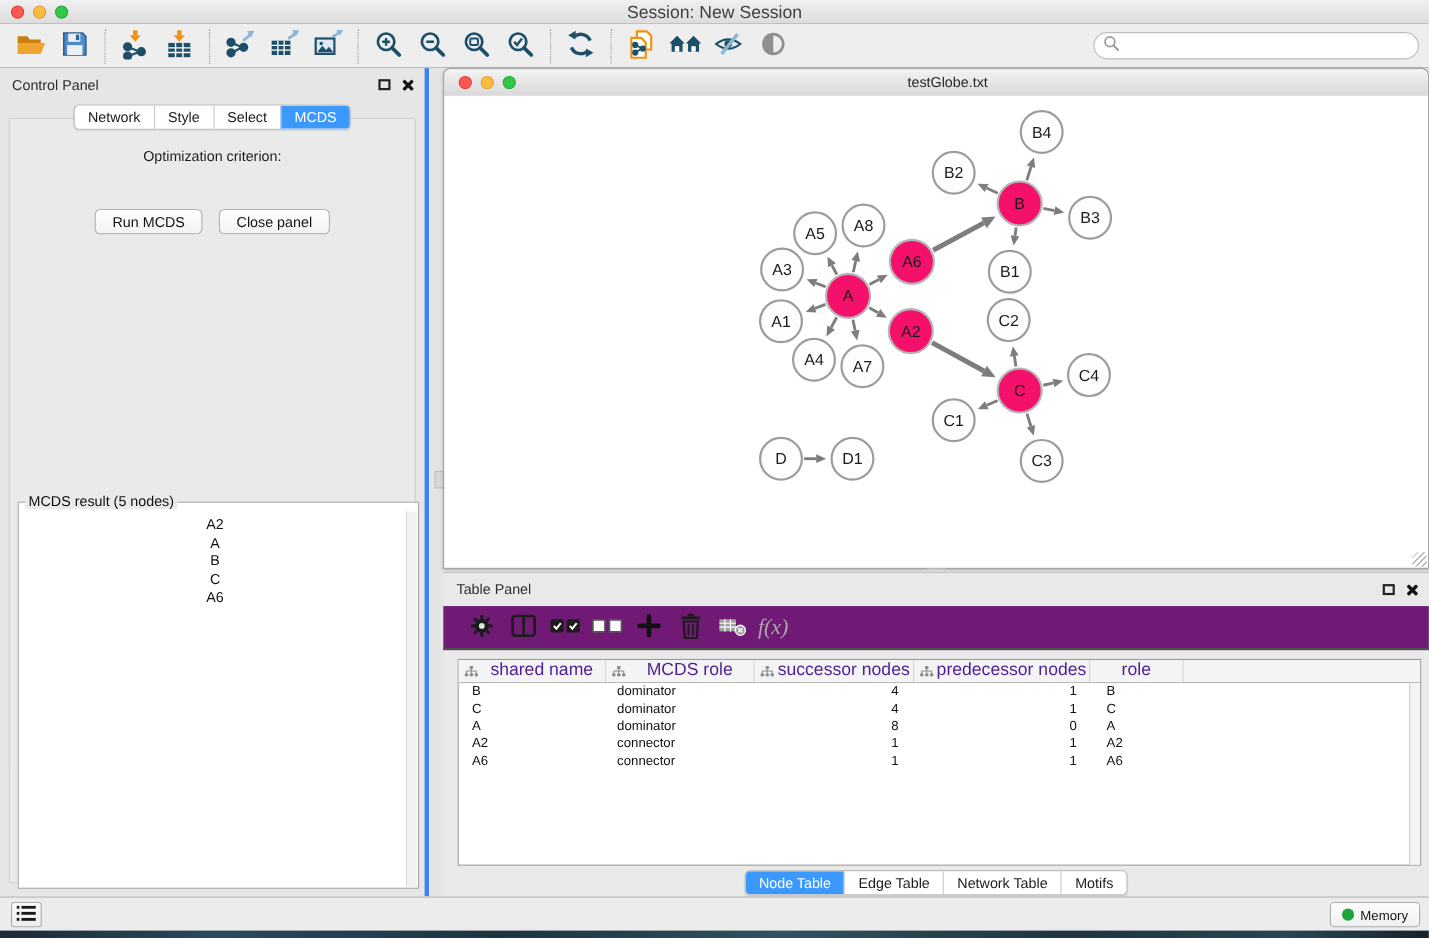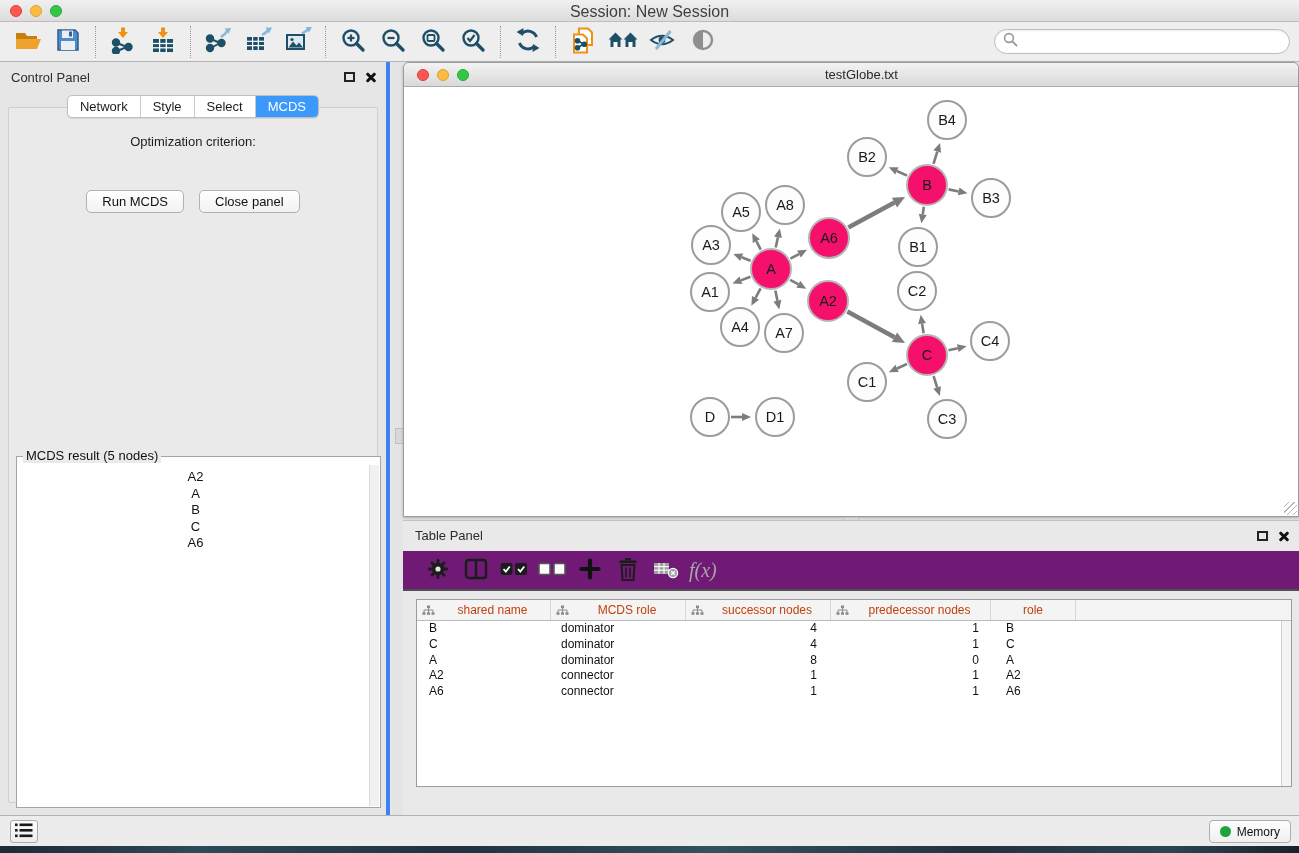--- a/index.html
+++ b/index.html
@@ -70,21 +70,21 @@
   #table-panel{position:absolute;left:12px;top:458px;width:896px;height:295px;background:#e9e9e9;border-top:1px solid #c2c2c2;}
   #tp-title{position:absolute;left:12px;top:7px;font-size:13px;color:#2d2d2d;}
   #tp-toolbar{position:absolute;left:0;right:0;top:30px;height:40px;background:#701a75;border-bottom:2px solid #4f4f4f;display:flex;align-items:center;padding-left:16px;}
   .tp-btn{width:38px;height:34px;display:flex;align-items:center;justify-content:center;background:none;border:none;}
   #fx-label{font-size:20px;color:#a8a8a8;font-family:"Liberation Serif","DejaVu Serif",serif;font-style:italic;margin-left:4px;}
   #node-table{position:absolute;left:13px;top:78px;width:876px;height:188px;background:#fff;border:1px solid #9c9c9c;}
   #nt-header{display:flex;height:21px;background:#f4f4f4;border-bottom:1px solid #bcbcbc;}
   .th{display:flex;align-items:center;border-right:1px solid #d6d6d6;height:100%;}
   .th.filler{flex:1;border-right:none;}
   .th .sort-ic{margin-left:5px;display:flex;}
-  .th .th-label{flex:1;text-align:center;font-size:12px;color:#c2410c;white-space:nowrap;}
+  .th .th-label{flex:1;text-align:center;font-size:16px;color:#4c1d95;white-space:nowrap;}
   .tr{display:flex;height:15.8px;align-items:center;}
   .td{font-size:12px;color:#111;line-height:15.8px;white-space:nowrap;overflow:hidden;}
   #nt-scroll{position:absolute;right:0;top:21px;bottom:0;width:10px;background:#f4f4f4;border-left:1px solid #d0d0d0;}
   #tp-tabs-wrap{position:absolute;left:0;right:0;top:270px;text-align:center;}
 
   
   #statusbar{position:absolute;left:0;top:815px;right:0;height:31px;background:#ececec;border-top:1px solid #b3b3b3;}
   #list-btn{position:absolute;left:10px;top:4px;width:28px;height:23px;background:linear-gradient(#fcfcfc,#ededed);border:1px solid #ababab;border-radius:3px;display:flex;align-items:center;justify-content:center;}
   #memory-btn{position:absolute;right:8px;top:4px;height:23px;background:linear-gradient(#fdfdfd,#f0f0f0);border:1px solid #adadad;border-radius:4px;display:flex;align-items:center;gap:6px;padding:0 10px;font-size:12px;color:#111;}
   #memory-dot{width:11px;height:11px;border-radius:50%;background:#1fa33c;}
@@ -639,20 +639,26 @@
             <div class="tr">
               <div class="td" style="width: 134px; text-align: left; padding-left: 12px;">A6</div>
               <div class="td" style="width: 135px; text-align: left; padding-left: 10px;">connector</div>
               <div class="td" style="width: 145px; text-align: right; padding-right: 14px;">1</div>
               <div class="td" style="width: 160px; text-align: right; padding-right: 12px;">1</div>
               <div class="td" style="width: 85px; text-align: left; padding-left: 15px;">A6</div>
             </div>
           </div>
         <div id="nt-scroll"></div>
       </div>
+      <div id="tp-tabs-wrap"><div class="seg" id="table-tabs">
+            <div class="seg-tab active">Node Table</div>
+            <div class="seg-tab">Edge Table</div>
+            <div class="seg-tab">Network Table</div>
+            <div class="seg-tab">Motifs</div>
+          </div></div>
     </div>
   </div>
 
   <div id="statusbar">
     <button id="list-btn">
         <span><svg width="18" height="15" viewBox="0 0 18 15">
             <g fill="#1a1a1a">
               <rect x="0" y="0.5" width="2.6" height="2.6"></rect>
               <rect x="4.5" y="0.5" width="13" height="2.6"></rect>
               <rect x="0" y="6" width="2.6" height="2.6"></rect>

